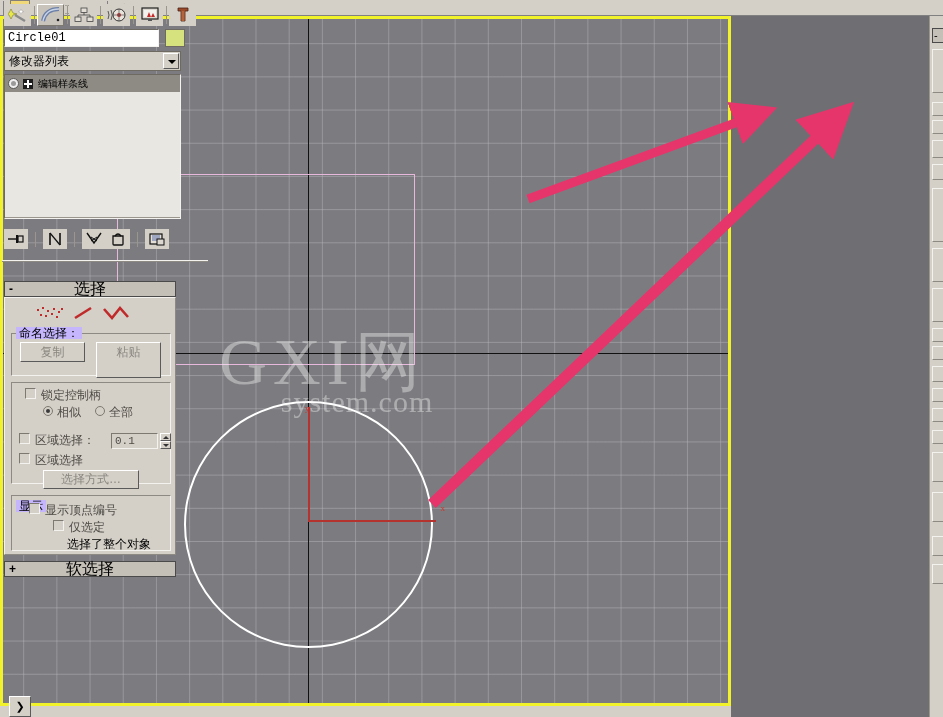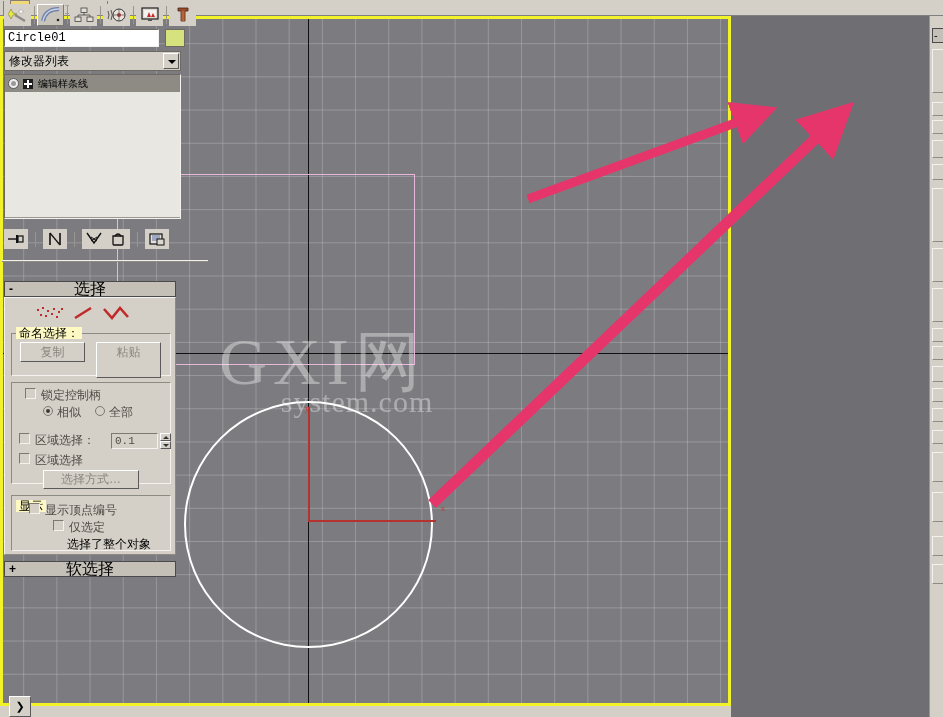--- a/index.html
+++ b/index.html
@@ -126,21 +126,21 @@
   #sel-body{position:absolute;left:4px;top:297px;width:172px;height:258px;
     background:#d4d0c8;border-left:1px solid #f4f2ee;border-top:1px solid #f4f2ee;
     border-right:1px solid #8d8a83;border-bottom:1px solid #8d8a83;box-sizing:border-box;}
 
   #sub-levels{position:absolute;left:28px;top:6px;width:120px;height:20px;display:flex;}
   .sub-lvl{width:34px;height:18px;position:relative;background:#d4d0c8;}
   .sub-lvl svg{position:absolute;left:50%;top:50%;transform:translate(-50%,-50%);}
 
   .gbox{position:absolute;border:1px solid #8d8a83;border-right-color:#f4f2ee;
     border-bottom-color:#f4f2ee;box-sizing:border-box;}
-  .gbox-lg{position:absolute;font-size:12px;line-height:12px;background:#fef9c3;
+  .gbox-lg{position:absolute;font-size:12px;line-height:12px;background:#c4b5fd;
     padding:0 3px;color:#000;}
 
   .btn3d{position:absolute;background:#d4d0c8;border:1px solid #fff;
     border-right-color:#5a5a5a;border-bottom-color:#5a5a5a;box-sizing:border-box;
     text-align:center;font-size:12px;color:#000;}
   .btn3d.dim{color:#8a8780;}
 
   .cbx{position:absolute;width:11px;height:11px;background:#d4d0c8;
     border:1px solid #7d7970;border-right-color:#f4f2ee;border-bottom-color:#f4f2ee;
     box-sizing:border-box;}

